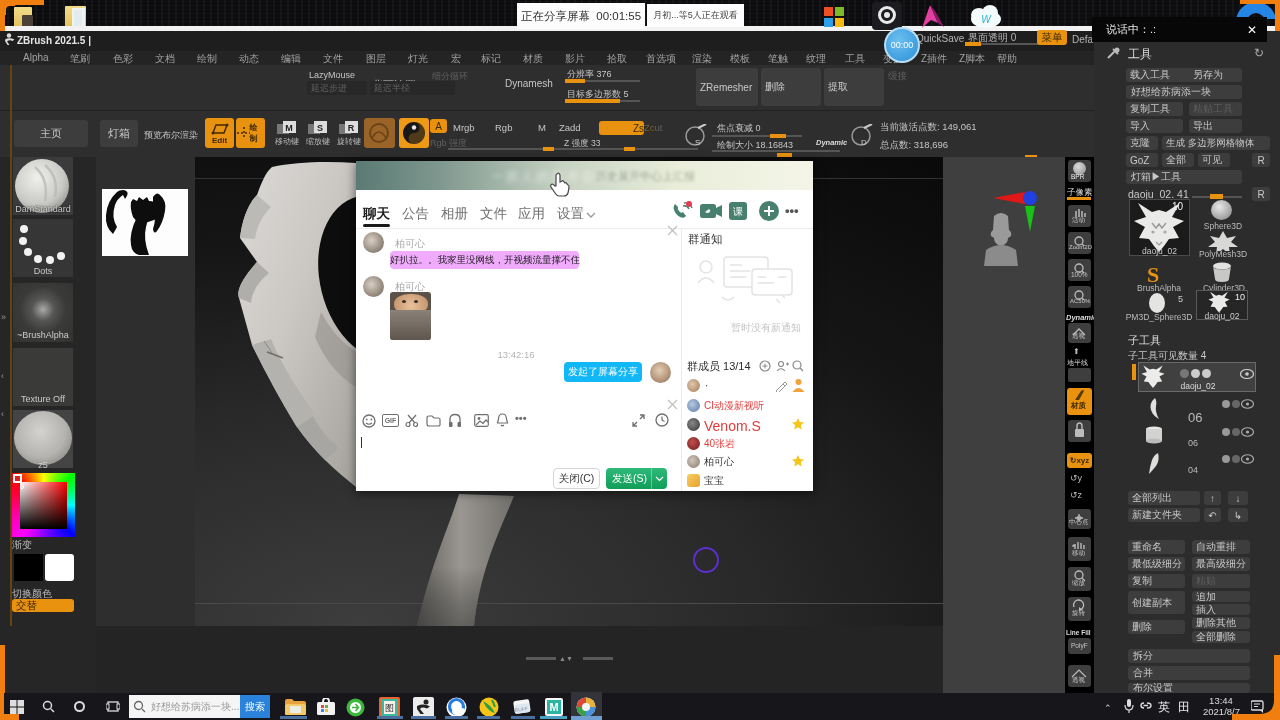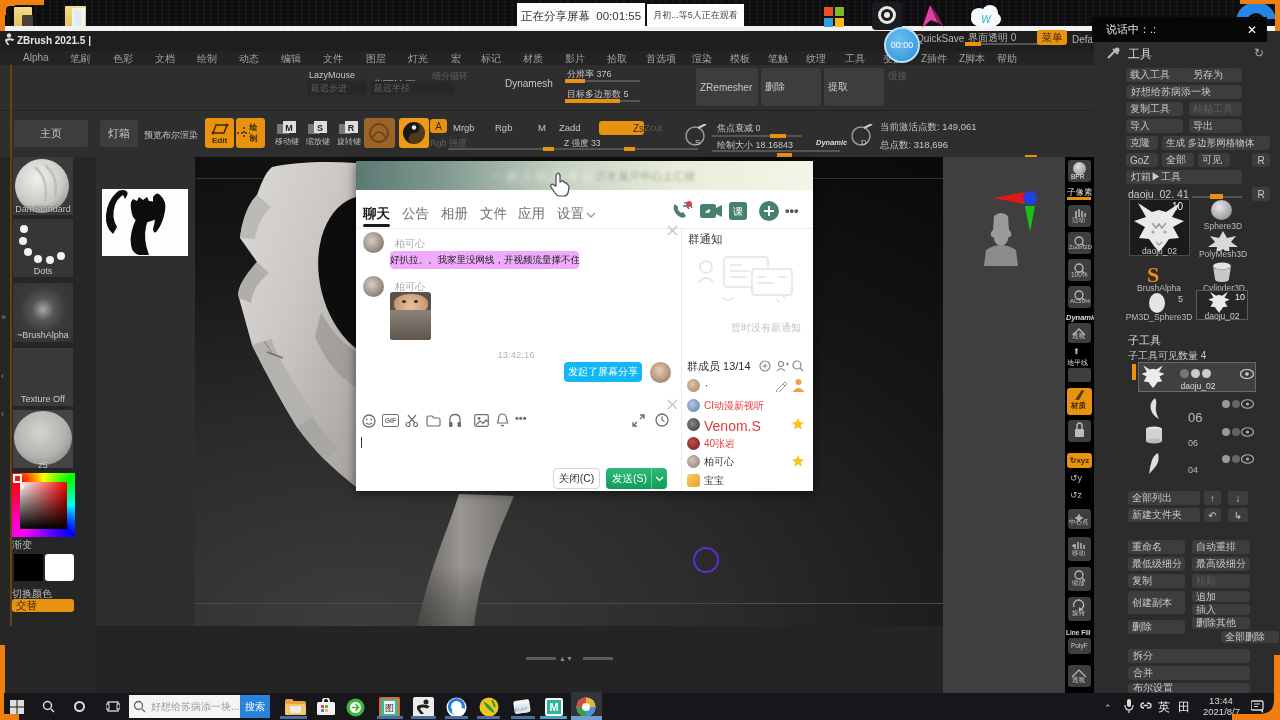--- a/index.html
+++ b/index.html
@@ -484,21 +484,21 @@
 <div class="btn abs" style="left:1192px;top:540px;width:58px;height:14px;">自动重排</div>
 <div class="btn abs" style="left:1128px;top:557px;width:57px;height:14px;">最低级细分</div>
 <div class="btn abs" style="left:1192px;top:557px;width:58px;height:14px;">最高级细分</div>
 <div class="btn abs" style="left:1128px;top:574px;width:57px;height:14px;">复制</div>
 <div class="btn dim abs" style="left:1192px;top:574px;width:58px;height:14px;">粘贴</div>
 <div class="btn abs" style="left:1128px;top:591px;width:57px;height:23px;">创建副本</div>
 <div class="btn abs" style="left:1192px;top:591px;width:58px;height:11px;">追加</div>
 <div class="btn abs" style="left:1192px;top:604px;width:58px;height:11px;">插入</div>
 <div class="btn abs" style="left:1128px;top:620px;width:57px;height:14px;">删除</div>
 <div class="btn abs" style="left:1192px;top:617px;width:58px;height:12px;">删除其他</div>
-<div class="btn abs" style="left:1192px;top:631px;width:58px;height:12px;margin-left:29px;">全部删除</div>
+<div class="btn abs" style="left:1192px;top:631px;width:58px;height:12px;">全部删除</div>
 <div class="btn abs" style="left:1128px;top:649px;width:122px;height:14px;justify-content:flex-start;padding-left:5px;">拆分</div>
 <div class="btn abs" style="left:1128px;top:666px;width:122px;height:14px;justify-content:flex-start;padding-left:5px;">合并</div>
 <div class="btn abs" style="left:1128px;top:683px;width:122px;height:10px;justify-content:flex-start;padding-left:5px;">布尔设置</div>
 </div>
 
 <div class="abs" style="left:0;top:693px;width:1280px;height:27px;background:#17171b;"></div>
 <svg class="abs" style="left:10px;top:700px;" width="14" height="14">
     <rect x="0" y="0" width="6.5" height="6.5" fill="#dedede"></rect>
     <rect x="7.5" y="0" width="6.5" height="6.5" fill="#dedede"></rect>
     <rect x="0" y="7.5" width="6.5" height="6.5" fill="#dedede"></rect>

